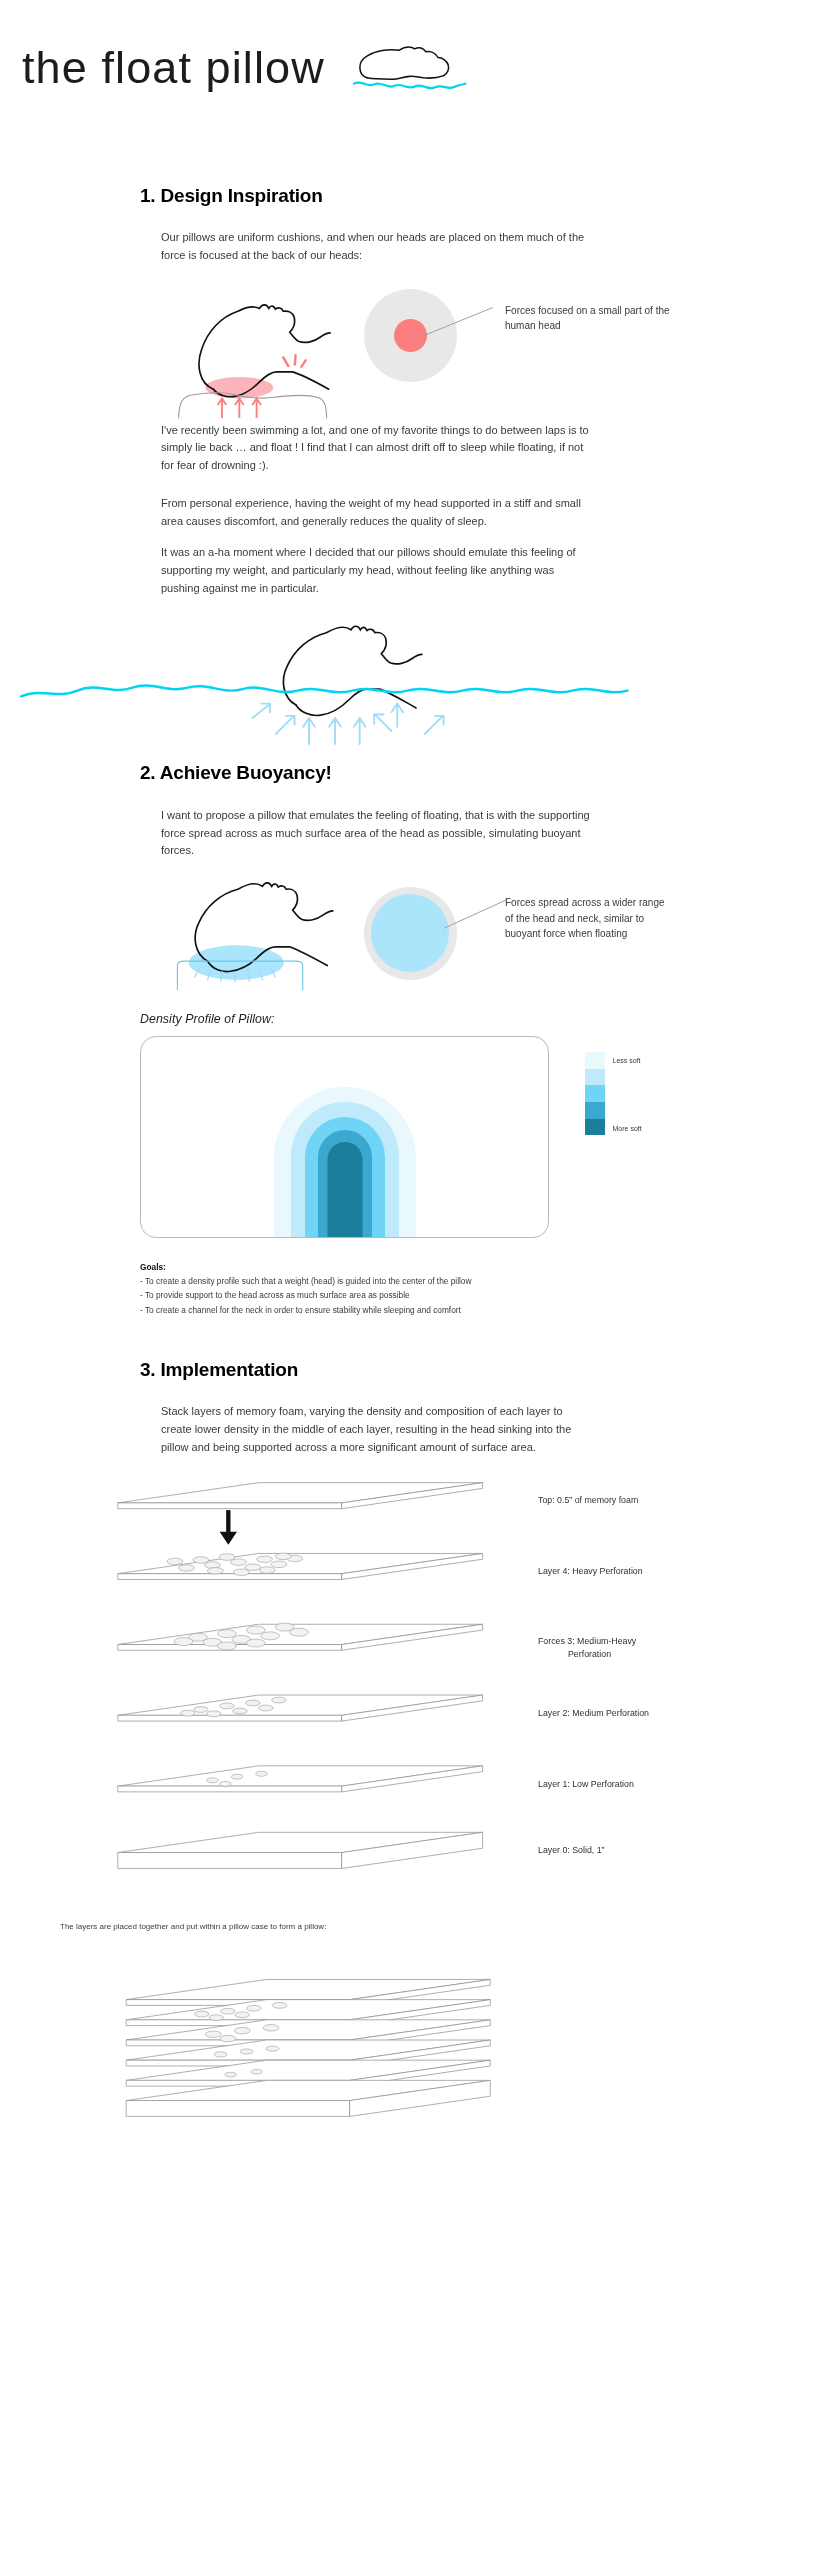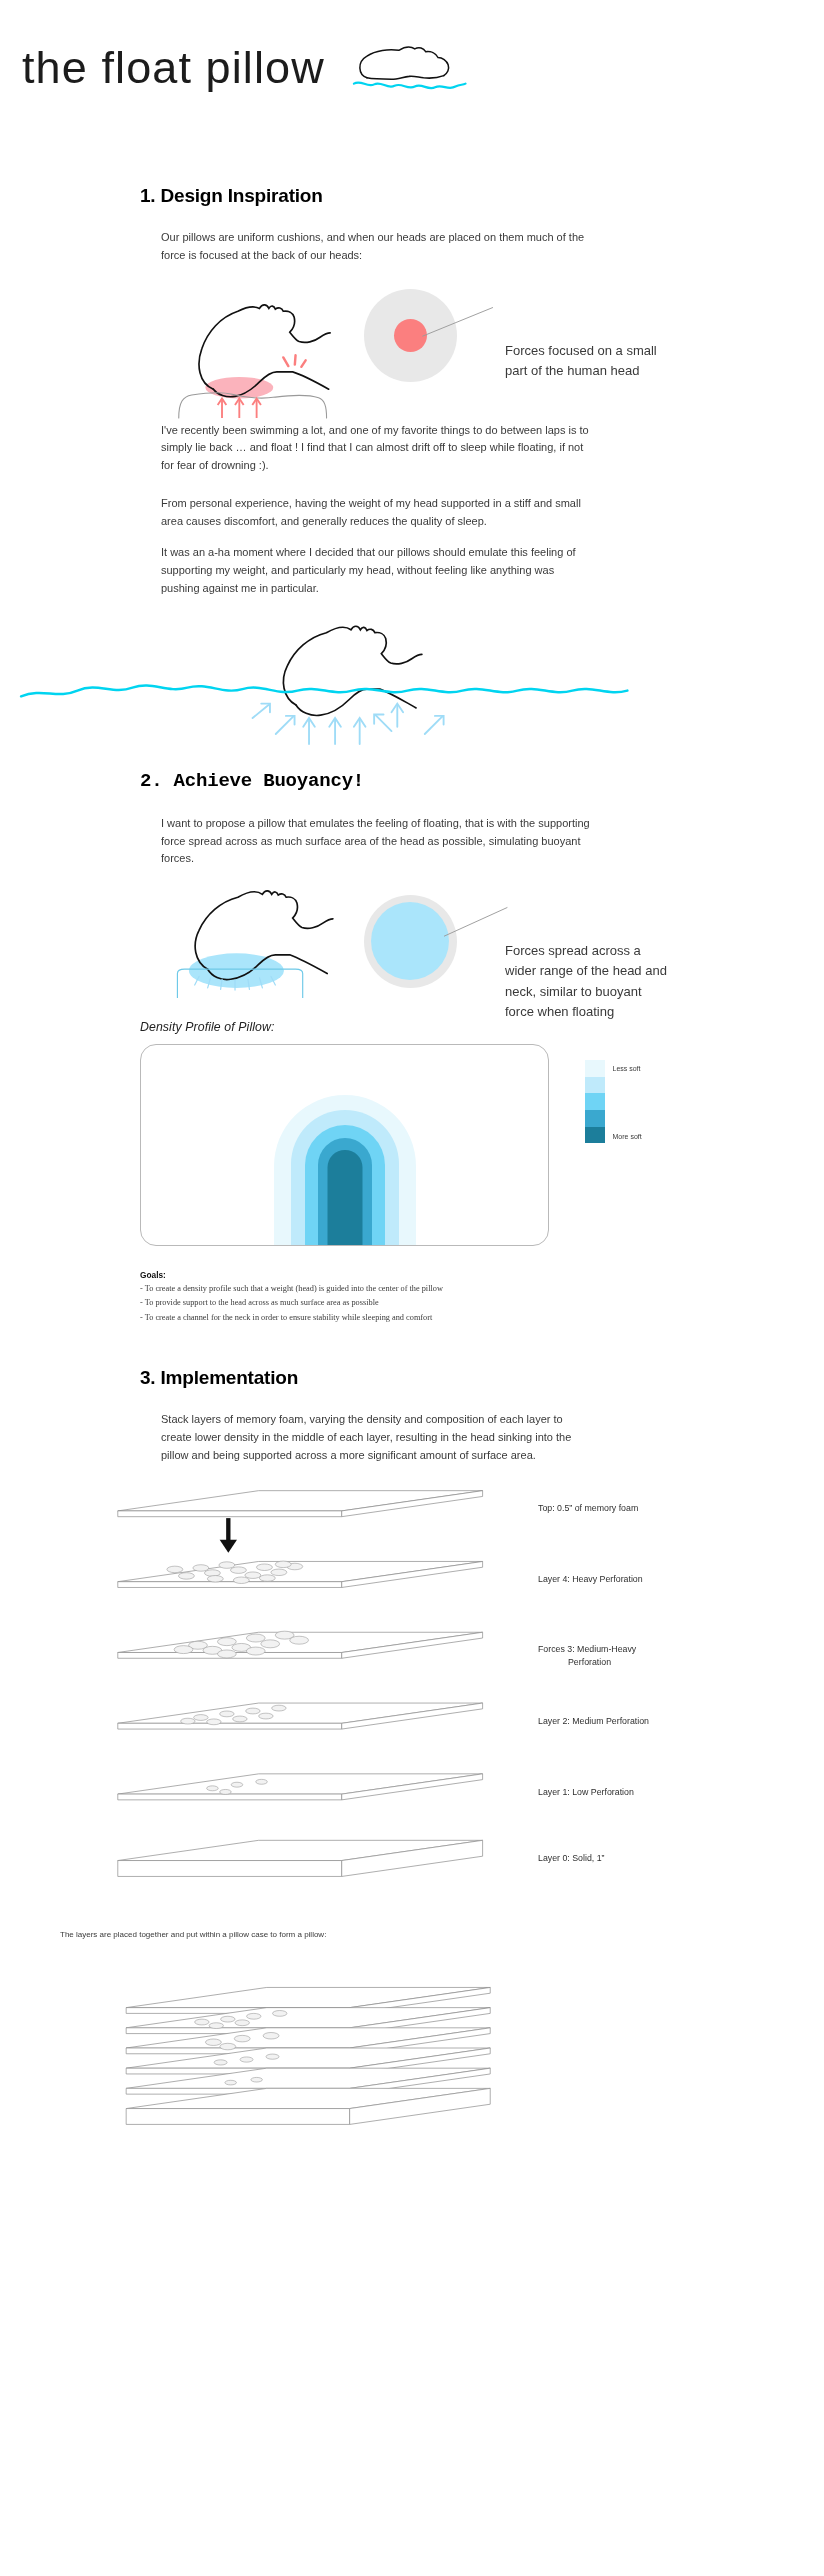--- a/index.html
+++ b/index.html
@@ -49,24 +49,23 @@
   .body-text {
     font-size: 11px;
     line-height: 1.62;
     color: #3a3a3a;
     margin-left: 155px;
     max-width: 434px;
   }
   .body-text + .body-text { margin-top: 13.7px; }
 
   .annot {
-    font-size: 13px;
+    font-size: 10px;
     line-height: 1.55;
     color: #3a3a3a;
-    margin-top: 38px;
   }
 
   
   .diagram { position: relative; }
   .circle-gray {
     position: absolute;
     border-radius: 50%;
     background: #e8e8e8;
   }
   .circle-inner-pink {
@@ -247,21 +246,21 @@
           <polyline points="512,122 520,110 528,122"></polyline>
         <line x1="558" y1="152" x2="582" y2="128"></line>
           <polyline points="572,127 584,127 584,139"></polyline>
       </g>
     </svg>
   </div>
 </div>
 
 <div class="section">
 
-  <div class="section-heading" style="margin-top:23px;font-family:Liberation Mono, monospace;">2. Achieve Buoyancy!</div>
+  <div class="section-heading" style="margin-top:15px;">2. Achieve Buoyancy!</div>
 
   <div class="body-text" style="margin-top:23px;">I want to propose a pillow that emulates the feeling of floating, that is with the supporting force spread across as much surface area of the head as possible, simulating buoyant forces.</div>
 
   <div class="diagram" style="height:108px; margin-top:22px;">
     <svg style="position:absolute; left:145px; top:0;" width="217" height="108" viewBox="0 0 300 150">
       <ellipse cx="118" cy="112" rx="66" ry="24" fill="#aae5fb"></ellipse>
       <path d="M78 110 C60 100 56 76 66 56 C76 34 96 16 120 10
                C134 2 146 0 154 6 C158 -1 164 0 167 6 C170 1 174 2 176 7
                C180 4 185 5 187 10 C194 9 200 12 202 18
                C204 26 201 34 196 39 C200 44 204 50 209 52
@@ -306,21 +305,21 @@
       <div class="legend-swatch" style="background:#bfeafb;"></div>
       <div class="legend-swatch" style="background:#6fd4f5;"></div>
       <div class="legend-swatch" style="background:#3aa8cf;"></div>
       <div class="legend-swatch" style="background:#1c7e9b;"></div>
       <div class="legend-label" style="top:5px;">Less soft</div>
       <div class="legend-label" style="top:73px;">More soft</div>
     </div>
   </div>
 
   <div class="goals-title" style="margin-top:8.7px;">Goals:</div>
-  <ul class="goals-list" style="margin-top:2.2px;font-family:Liberation Serif, serif;">
+  <ul class="goals-list" style="margin-top:2.2px;">
     <li>- To create a density profile such that a weight (head) is guided into the center of the pillow</li>
     <li>- To provide support to the head across as much surface area as possible</li>
     <li>- To create a channel for the neck in order to ensure stability while sleeping and comfort</li>
   </ul>
 </div>
 
 <div class="section">
 
   <div class="section-heading" style="margin-top:42px;">3. Implementation</div>
 

